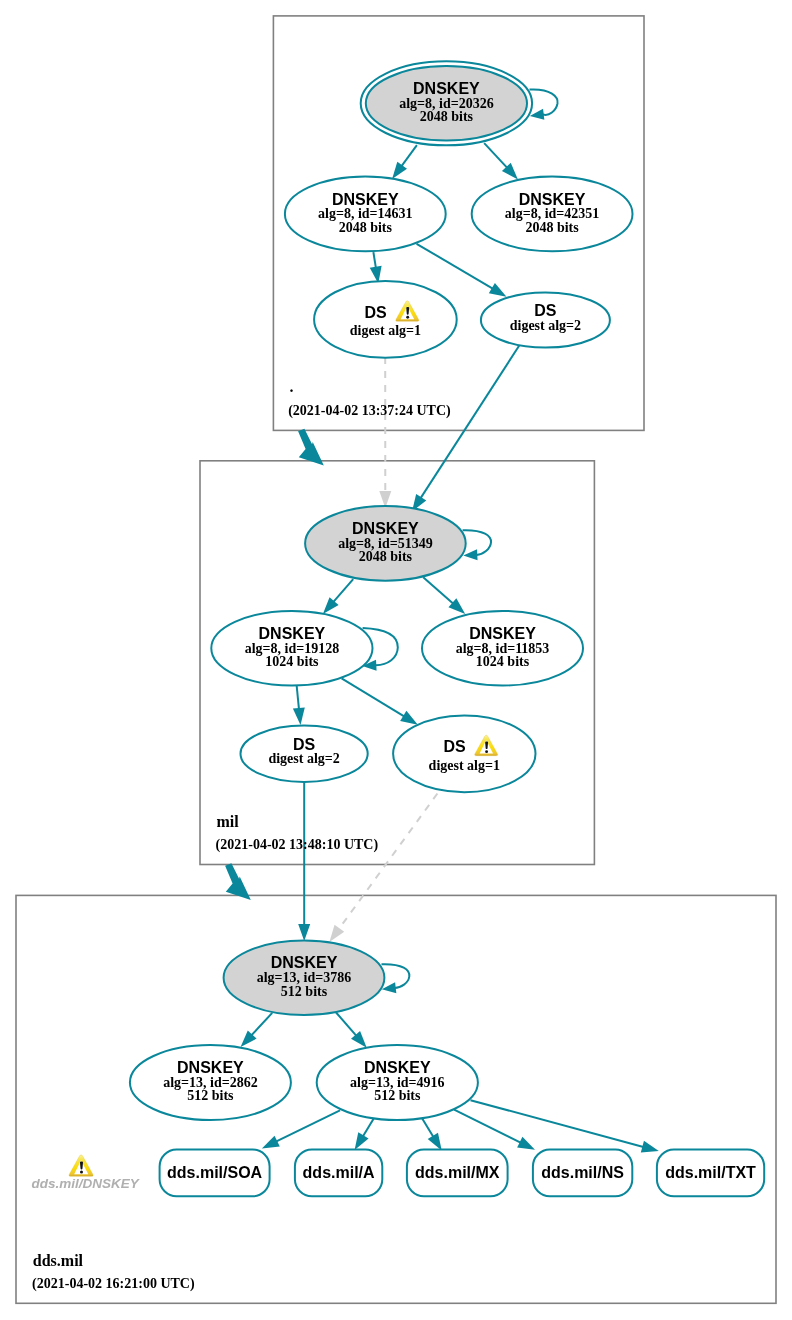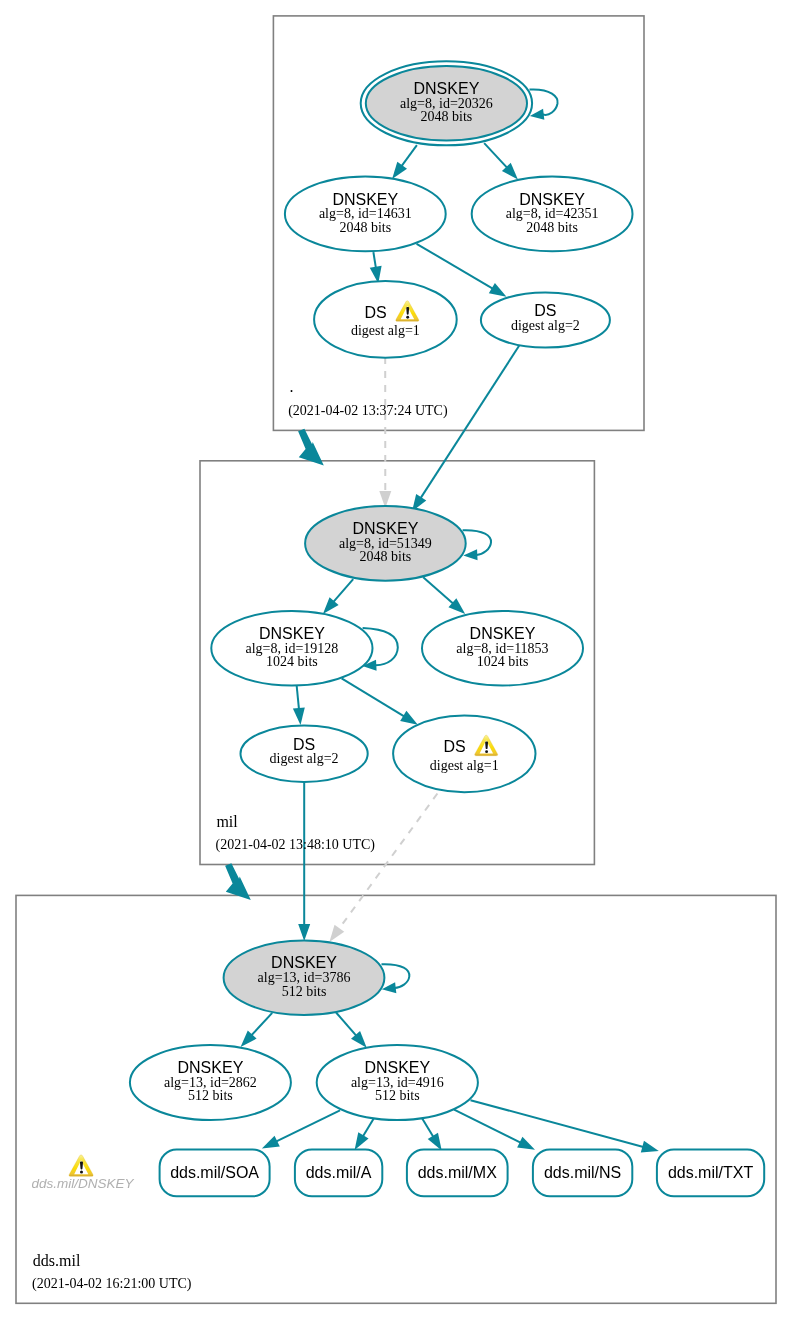--- a/index.html
+++ b/index.html
@@ -1,18 +1,18 @@
 <!DOCTYPE html>
 <html><head>
 <meta charset="utf-8">
 <title>DNSSEC Authentication Chain</title>
 <style>
   html,body{margin:0;padding:0;background:#ffffff;}
   body{width:792px;height:1320px;overflow:hidden;font-family:"Liberation Sans",sans-serif;}
-  #canvas{position:relative;width:792px;height:1320px;background:#fff;}
+  #canvas{position:relative;width:792px;height:1320px;background:#fff;font-weight:bold;}
   svg{display:block;shape-rendering:geometricPrecision;}
   text{fill:#000;}
   .t-sans{font-family:"Liberation Sans",sans-serif;font-size:16px;}
   .t-serif{font-family:"Liberation Serif",serif;font-size:14px;}
   .t-zone{font-family:"Liberation Serif",serif;font-size:16px;}
   .t-ts{font-family:"Liberation Serif",serif;font-size:14px;}
   .t-warn{font-family:"Liberation Sans",sans-serif;font-size:13.5px;font-style:italic;fill:#b0b0b0;}
   .node-el{fill:#ffffff;stroke:#0a879a;stroke-width:2;}
   .node-sep{fill:#d3d3d3;stroke:#0a879a;stroke-width:2;}
   .zonebox{fill:none;stroke:#808080;stroke-width:1.6;}

